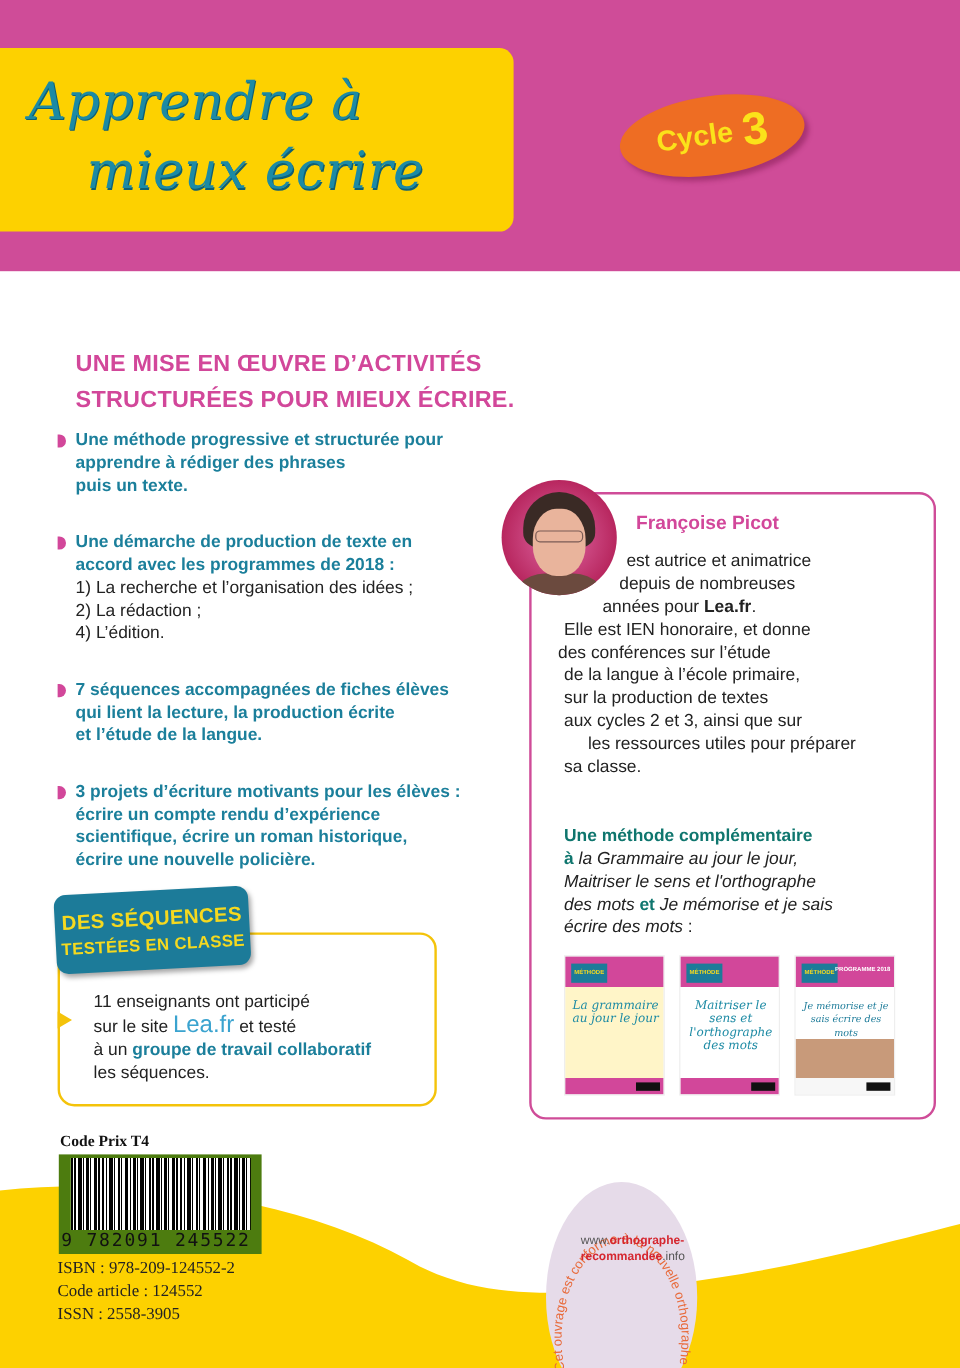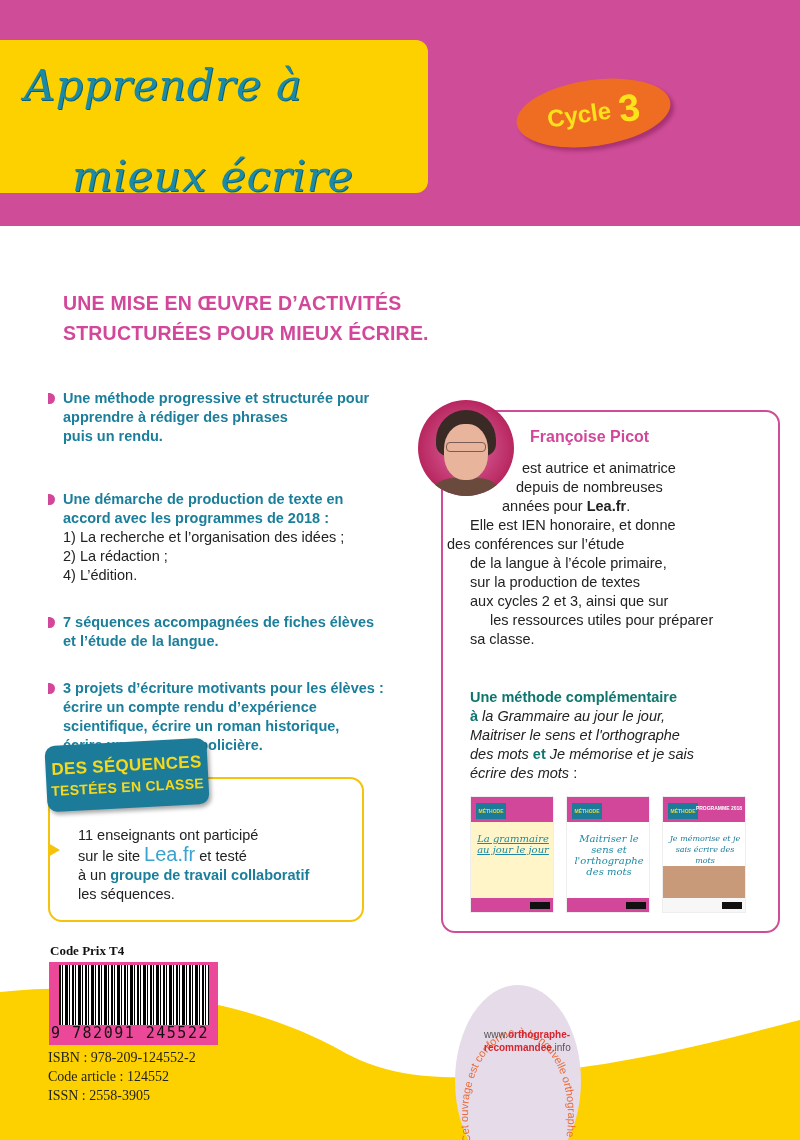--- a/index.html
+++ b/index.html
@@ -3,30 +3,30 @@
 <meta charset="utf-8">
 <style>
   * { box-sizing: border-box; margin: 0; padding: 0; }
   html, body { width: 800px; height: 1140px; overflow: hidden; background: #ffffff; }
   body { position: relative; font-family: "DejaVu Sans", sans-serif; }
 
   .top-band { position: absolute; left: 0; top: 0; width: 800px; height: 226px; background: #cf4c98; }
   .title-box { position: absolute; left: 0; top: 40px; width: 428px; height: 153px; background: #fdd100; border-radius: 0 12px 12px 0; }
   .title-line { position: absolute; font-family: "DejaVu Serif", serif; font-style: italic; color: #1c8aa4; font-size: 43px; letter-spacing: 0.5px; text-shadow: 1px 1px 0 #0f5f74; }
   .title-line.l1 { left: 24px; top: 60px; }
-  .title-line.l2 { left: 72px; top: 118px; margin-top: 33px; }
+  .title-line.l2 { left: 72px; top: 118px; }
 
   .cycle-badge { position: absolute; left: 516px; top: 80px; width: 155px; height: 66px; background: #ee6d23; border-radius: 50%; transform: rotate(-8deg); box-shadow: 3px 4px 4px rgba(120,20,70,0.45); display: flex; align-items: center; justify-content: center; gap: 8px; }
   .cycle-badge .lbl { color: #fbe21a; font-family: "Liberation Sans", sans-serif; font-weight: bold; font-size: 24px; }
   .cycle-badge .num { color: #fbe21a; font-family: "Liberation Sans", sans-serif; font-weight: bold; font-size: 38px; }
 
   .headline { position: absolute; left: 63px; top: 288px; width: 400px; color: #d2479a; font-family: "Liberation Sans", sans-serif; font-weight: bold; font-size: 19.5px; line-height: 30px; letter-spacing: 0.2px; }
 
   .bullets { position: absolute; left: 48px; top: 358px; width: 360px; }
-  .bullet { position: relative; padding-left: 15px; margin-bottom: 20px; font-family: "Liberation Sans", sans-serif; font-size: 14.5px; line-height: 19px; margin-top: 31px; }
+  .bullet { position: relative; padding-left: 15px; margin-bottom: 20px; font-family: "Liberation Sans", sans-serif; font-size: 14.5px; line-height: 19px; }
   .bullet-icon { position: absolute; left: 0; top: 4px; width: 7px; height: 11px; background: #d2479a; border-radius: 0 6px 6px 0; }
   .bullet .lead { color: #1b7f9b; font-weight: bold; display: block; }
   .bullet .sub { color: #222; display: block; }
 
   .tested-box { position: absolute; left: 48px; top: 777px; width: 316px; height: 145px; border: 2px solid #f4c30a; border-radius: 14px; background: #fff; }
   .tested-pointer { position: absolute; left: -2px; top: 64px; width: 0; height: 0; border-top: 7px solid transparent; border-bottom: 7px solid transparent; border-left: 12px solid #f4c30a; }
   .tested-tab { position: absolute; left: 46px; top: 742px; width: 162px; height: 66px; background: #1c7b99; border-radius: 10px; transform: rotate(-3deg); box-shadow: 2px 3px 4px rgba(0,0,0,0.35); display: flex; flex-direction: column; align-items: center; justify-content: center; }
   .tested-tab .t1 { color: #f5d91f; font-family: "Liberation Sans", sans-serif; font-weight: bold; font-size: 17px; letter-spacing: 0.3px; }
   .tested-tab .t2 { color: #f5d91f; font-family: "Liberation Sans", sans-serif; font-weight: bold; font-size: 14px; margin-top: 3px; letter-spacing: 0.3px; }
   .tested-text { position: absolute; left: 78px; top: 826px; width: 300px; font-family: "Liberation Sans", sans-serif; font-size: 14.5px; line-height: 19px; color: #222; }
@@ -48,21 +48,21 @@
   .complement em { font-style: italic; }
 
   .covers { position: absolute; left: 470px; top: 796px; display: flex; gap: 12px; }
   .cover { width: 84px; height: 117px; position: relative; overflow: hidden; border: 1px solid #eee; }
   .cover .tag { position: absolute; left: 5px; top: 6px; width: 30px; height: 16px; background: #1c7b99; color: #f5d91f; font-size: 5px; font-weight: bold; font-family: "Liberation Sans", sans-serif; display: flex; align-items: center; justify-content: center; }
   .cover .ctitle { position: absolute; left: 4px; top: 36px; width: 76px; font-family: "DejaVu Serif", serif; font-style: italic; font-size: 10px; line-height: 11px; text-align: center; }
   .cover .nathan { position: absolute; right: 3px; bottom: 3px; width: 20px; height: 7px; background: #111; }
 
   .code-prix { position: absolute; left: 50px; top: 943px; font-family: "Liberation Serif", serif; font-weight: bold; font-size: 13px; color: #111; }
   .wave { position: absolute; left: 0; top: 960px; width: 800px; height: 180px; }
-  .barcode { position: absolute; left: 49px; top: 962px; width: 169px; height: 83px; background: #ec4899; text-align: right; }
+  .barcode { position: absolute; left: 49px; top: 962px; width: 169px; height: 83px; background: #4d7c0f; text-align: right; }
   .barcode .bars { position: absolute; left: 10px; top: 3px; width: 150px; height: 60px; background: repeating-linear-gradient(90deg, #000 0 2px, #fff 2px 3px, #000 3px 4px, #fff 4px 6px, #000 6px 9px, #fff 9px 10px, #000 10px 11px, #fff 11px 13px); }
   .barcode .digits { position: absolute; left: 2px; top: 62px; font-family: "DejaVu Sans Mono", monospace; font-size: 15px; letter-spacing: 1.5px; color: #111; }
   .isbn-info { position: absolute; left: 48px; top: 1048px; font-family: "Liberation Serif", serif; font-size: 14px; line-height: 19px; color: #222; }
   .ortho-circle { position: absolute; left: 455px; top: 985px; width: 126px; height: 192px; border-radius: 50%; background: #e6dbe9; }
   .seal-url { position: absolute; left: 484px; top: 1028px; font-family: "Liberation Sans", sans-serif; font-size: 10px; line-height: 13px; color: #555; }
   .seal-url b { color: #d5262f; }
 </style>
 </head>
 <body>
 
@@ -78,33 +78,34 @@
 <div class="headline">
   <div>UNE MISE EN ŒUVRE D’ACTIVITÉS</div>
   <div>STRUCTURÉES POUR MIEUX ÉCRIRE.</div>
 </div>
 
 <div class="bullets">
   <div class="bullet">
     <span class="bullet-icon"></span>
     <span class="lead">Une méthode progressive et structurée pour</span>
     <span class="lead">apprendre à rédiger des phrases</span>
-    <span class="lead">puis un rendu.</span>
-  </div>
-  <div class="bullet" style="margin-top:44px;">
+    <span class="lead">puis un texte.</span>
+  </div>
+  <div class="bullet" style="margin-top:28px;">
     <span class="bullet-icon"></span>
     <span class="lead">Une démarche de production de texte en</span>
     <span class="lead">accord avec les programmes de 2018 :</span>
     <span class="sub">1) La recherche et l’organisation des idées ;</span>
     <span class="sub">2) La rédaction ;</span>
     <span class="sub">4) L’édition.</span>
   </div>
   <div class="bullet" style="margin-top:28px;">
     <span class="bullet-icon"></span>
     <span class="lead">7 séquences accompagnées de fiches élèves</span>
+    <span class="lead">qui lient la lecture, la production écrite</span>
     <span class="lead">et l’étude de la langue.</span>
   </div>
   <div class="bullet" style="margin-top:28px;">
     <span class="bullet-icon"></span>
     <span class="lead">3 projets d’écriture motivants pour les élèves :</span>
     <span class="lead">écrire un compte rendu d’expérience</span>
     <span class="lead">scientifique, écrire un roman historique,</span>
     <span class="lead">écrire une nouvelle policière.</span>
   </div>
 </div>
@@ -129,40 +130,40 @@
   <div class="hair"></div>
   <div class="face"></div>
   <div class="glasses"></div>
 </div>
 <div class="author-name">Françoise Picot</div>
 <div class="author-bio">
   <span class="bio-line" style="left:522px;top:459px;">est autrice et animatrice</span>
   <span class="bio-line" style="left:516px;top:478px;">depuis de nombreuses</span>
   <span class="bio-line" style="left:502px;top:497px;"><span>années pour </span><b>Lea.fr</b><span>.</span></span>
   <span class="bio-line" style="left:470px;top:516px;">Elle est IEN honoraire, et donne</span>
-  <span class="bio-line" style="left:447px;top:535px;text-align:right;">des conférences sur l’étude</span>
+  <span class="bio-line" style="left:465px;top:535px;text-align:right;">des conférences sur l’étude</span>
   <span class="bio-line" style="left:470px;top:554px;">de la langue à l’école primaire,</span>
   <span class="bio-line" style="left:470px;top:573px;">sur la production de textes</span>
   <span class="bio-line" style="left:470px;top:592px;">aux cycles 2 et 3, ainsi que sur</span>
   <span class="bio-line" style="left:490px;top:611px;">les ressources utiles pour préparer</span>
   <span class="bio-line" style="left:470px;top:630px;">sa classe.</span>
 </div>
 
 <div class="complement">
   <div class="pink">Une méthode complémentaire</div>
   <div><span class="pink">à</span><em> la Grammaire au jour le jour,</em></div>
   <div><em>Maitriser le sens et l'orthographe</em></div>
   <div><em>des mots</em><span class="pink"> et </span><em>Je mémorise et je sais</em></div>
   <div><em>écrire des mots</em><span> :</span></div>
 </div>
 
 <div class="covers">
   <div class="cover" style="background:linear-gradient(#d2479a 0 22%, #fff5c8 22% 88%, #d2479a 88%);">
     <span class="tag">MÉTHODE</span>
-    <span class="ctitle" style="color:#1c8aa4;text-decoration:underline;">La grammaire au jour le jour</span>
+    <span class="ctitle" style="color:#1c8aa4;">La grammaire au jour le jour</span>
     <span class="nathan"></span>
   </div>
   <div class="cover" style="background:linear-gradient(#d2479a 0 22%, #fff 22% 88%, #d2479a 88%);">
     <span class="tag">MÉTHODE</span>
     <span class="ctitle" style="color:#1c8aa4;">Maitriser le sens et l'orthographe des mots</span>
     <span class="nathan"></span>
   </div>
   <div class="cover" style="background:linear-gradient(#d2479a 0 22%, #fff 22% 60%, #c89a7a 60% 88%, #f7f7f7 88%);">
     <span class="tag">MÉTHODE</span>
     <span style="position:absolute;right:3px;top:8px;font-size:5px;color:#fff;font-family:'Liberation Sans',sans-serif;font-weight:bold;">PROGRAMME 2018</span>

